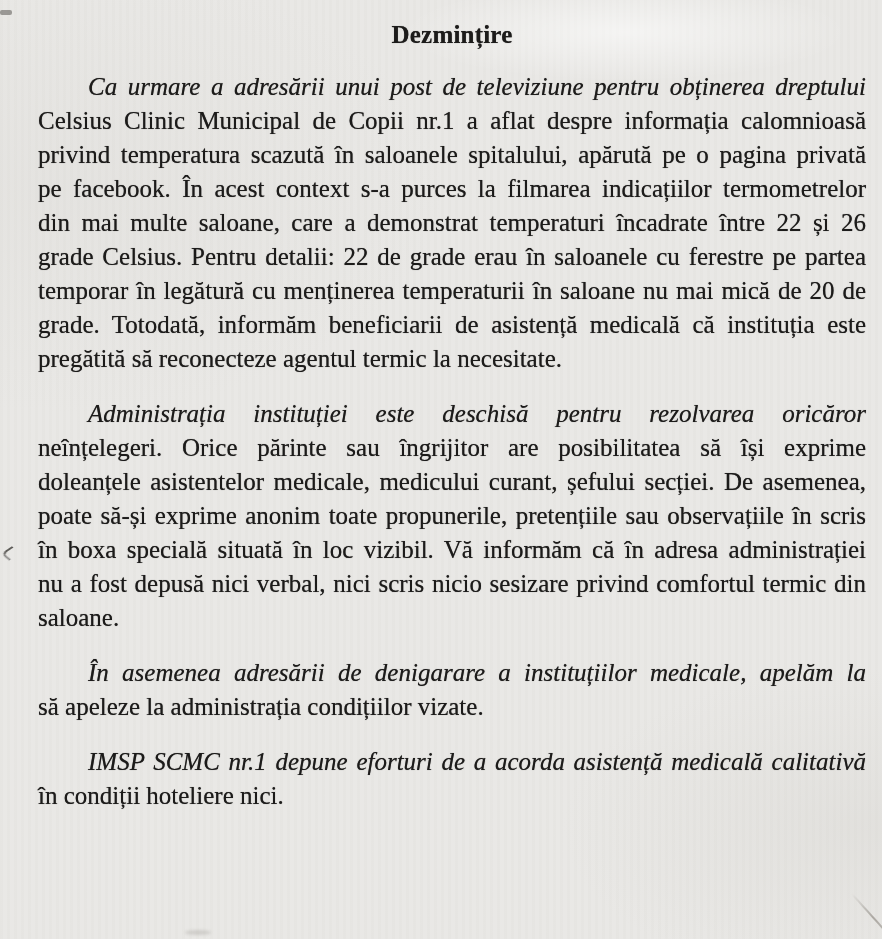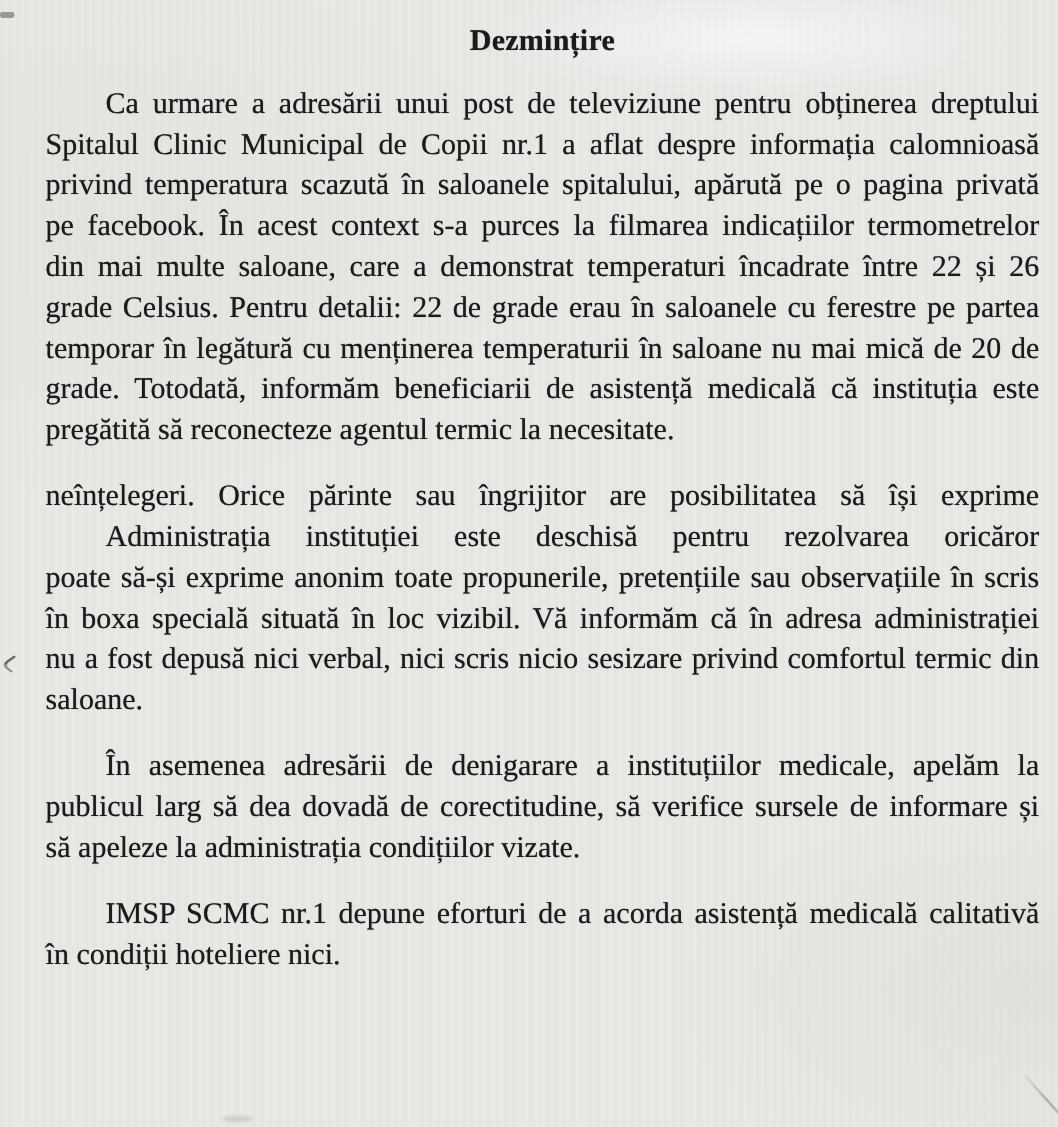--- a/index.html
+++ b/index.html
@@ -32,21 +32,21 @@
     letter-spacing: 0.2px;
   }
   .para { margin: 0 0 21px 0; }
   .line {
     font-size: 25px;
     line-height: 34px;
     text-align: justify;
     text-align-last: justify;
     white-space: normal;
   }
-  .line.first { text-indent: 50px; }
+  .line.first { text-indent: 50px; font-style: italic; }
   .line.last  { text-align-last: left; }
 
   
   .artifact { position: absolute; pointer-events: none; }
   .edge-mark {
     left: 0; top: 10px; width: 12px; height: 5px;
     background: rgba(90,87,83,0.55);
     border-radius: 2px; filter: blur(0.6px);
   }
   .ink-tick {
@@ -76,42 +76,42 @@
 <div class="artifact ink-tick"></div>
 <div class="artifact scratch"></div>
 <div class="artifact smudge"></div>
 
 <div class="page">
 
   <h1 class="title">Dezmințire</h1>
 
   <div class="para">
     <div class="line first">Ca urmare a adresării unui post de televiziune pentru obținerea dreptului</div>
-    <div class="line">Spitalul Clinic Municipal de Copii nr.1 a aflat despre informația calomnioasă</div>
+    <div class="line">Celsius Clinic Municipal de Copii nr.1 a aflat despre informația calomnioasă</div>
     <div class="line">privind temperatura scazută în saloanele spitalului, apărută pe o pagina privată</div>
     <div class="line">pe facebook. În acest context s-a purces la filmarea indicațiilor termometrelor</div>
     <div class="line">din mai multe saloane, care a demonstrat temperaturi încadrate între 22 și 26</div>
     <div class="line">grade Celsius. Pentru detalii: 22 de grade erau în saloanele cu ferestre pe partea</div>
     <div class="line">temporar în legătură cu menținerea temperaturii în saloane nu mai mică de 20 de</div>
     <div class="line">grade. Totodată, informăm beneficiarii de asistență medicală că instituția este</div>
     <div class="line last">pregătită să reconecteze agentul termic la necesitate.</div>
   </div>
 
   <div class="para">
+    <div class="line first">Administrația instituției este deschisă pentru rezolvarea oricăror</div>
     <div class="line">neînțelegeri. Orice părinte sau îngrijitor are posibilitatea să își exprime</div>
-    <div class="line first">Administrația instituției este deschisă pentru rezolvarea oricăror</div>
+    <div class="line">doleanțele asistentelor medicale, medicului curant, șefului secției. De asemenea,</div>
     <div class="line">poate să-și exprime anonim toate propunerile, pretențiile sau observațiile în scris</div>
     <div class="line">în boxa specială situată în loc vizibil. Vă informăm că în adresa administrației</div>
     <div class="line">nu a fost depusă nici verbal, nici scris nicio sesizare privind comfortul termic din</div>
     <div class="line last">saloane.</div>
   </div>
 
   <div class="para">
     <div class="line first">În asemenea adresării de denigarare a instituțiilor medicale, apelăm la</div>
-    <div class="line">publicul larg să dea dovadă de corectitudine, să verifice sursele de informare și</div>
     <div class="line last">să apeleze la administrația condițiilor vizate.</div>
   </div>
 
   <div class="para">
     <div class="line first">IMSP SCMC nr.1 depune eforturi de a acorda asistență medicală calitativă</div>
     <div class="line last">în condiții hoteliere nici.</div>
   </div>
 
 </div>
 

